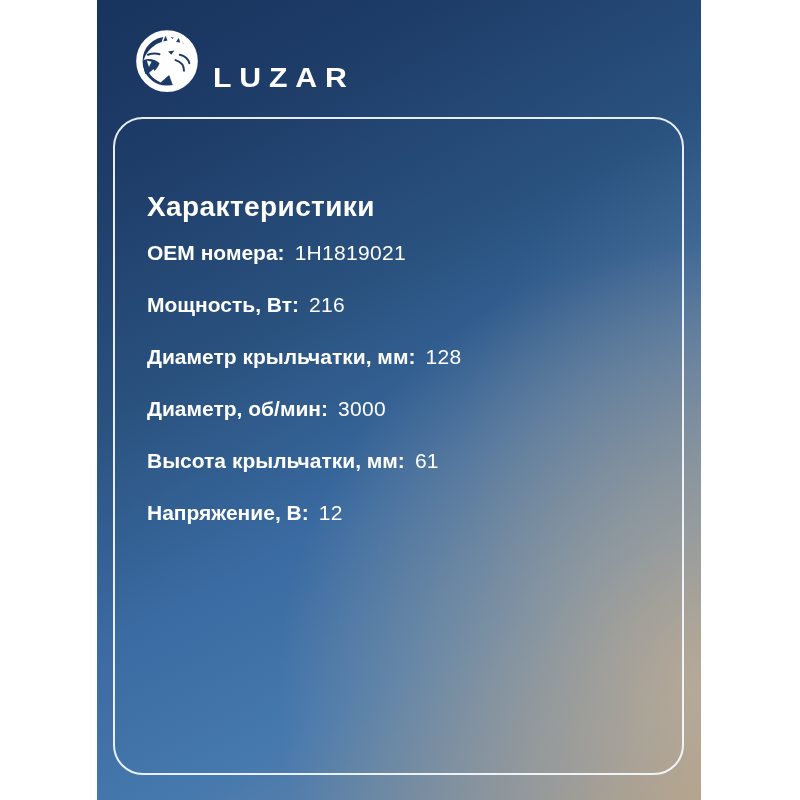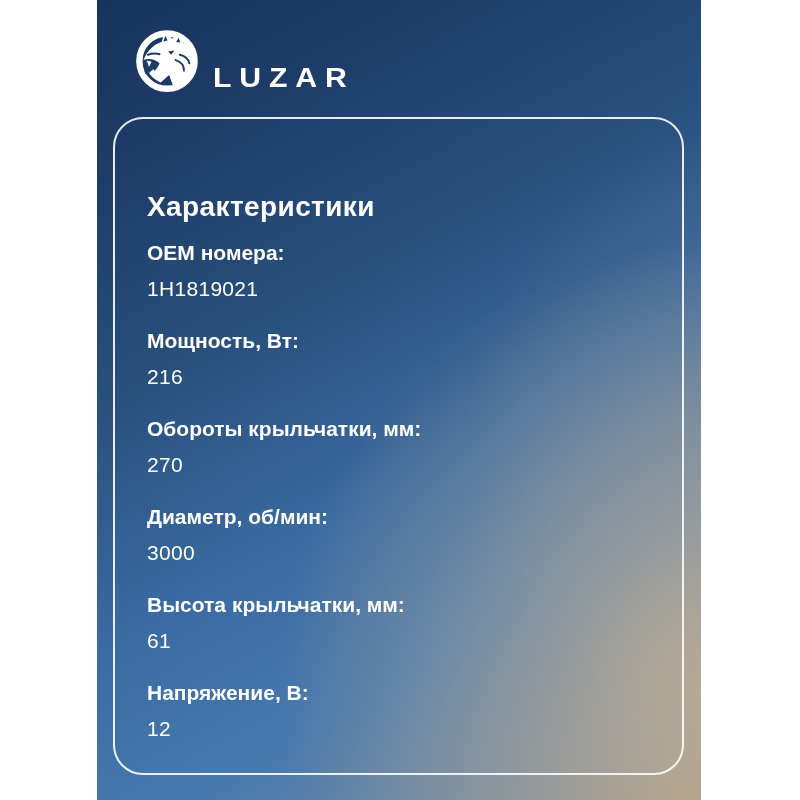--- a/index.html
+++ b/index.html
@@ -52,21 +52,20 @@
     letter-spacing:0.4px;
   }
   .spec-row{
     display:flex;
     align-items:baseline;
     gap:10px;
     font-size:21px;
     line-height:26px;
     margin-bottom:26px;
     white-space:nowrap;
-    flex-direction:column;
   }
   .spec-label{font-weight:bold;}
   .spec-value{font-weight:normal;letter-spacing:0.3px;}
 </style>
 </head>
 <body>
 
 <div class="artwork">
 
   <div class="brand">
@@ -111,22 +110,22 @@
     <span class="spec-value">1H1819021</span>
   </div>
 
   <div class="spec-row">
     <span class="spec-label">Мощность, Вт:</span>
     <span class="spec-value">216</span>
   </div>
 
 
   <div class="spec-row">
-    <span class="spec-label">Обороты крыльчатки, мм:</span>
-    <span class="spec-value">270</span>
+    <span class="spec-label">Диаметр крыльчатки, мм:</span>
+    <span class="spec-value">128</span>
   </div>
 
   <div class="spec-row">
     <span class="spec-label">Диаметр, об/мин:</span>
     <span class="spec-value">3000</span>
   </div>
 
   <div class="spec-row">
     <span class="spec-label">Высота крыльчатки, мм:</span>
     <span class="spec-value">61</span>

